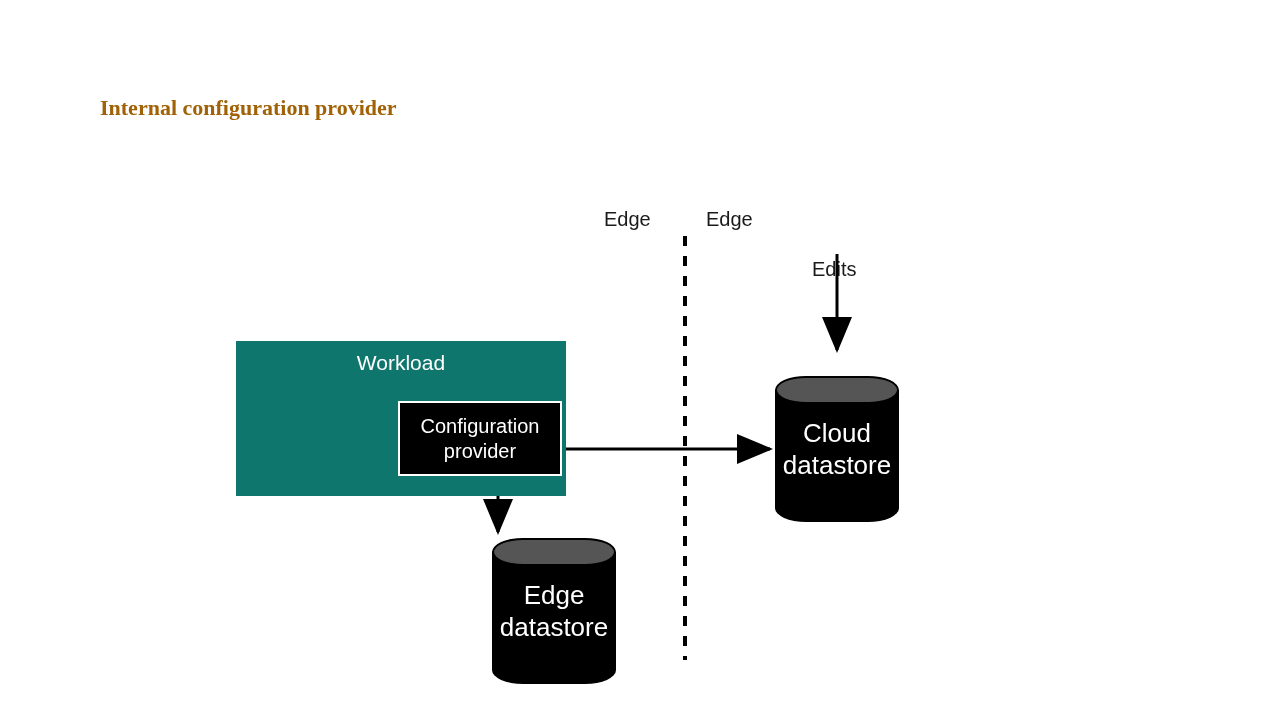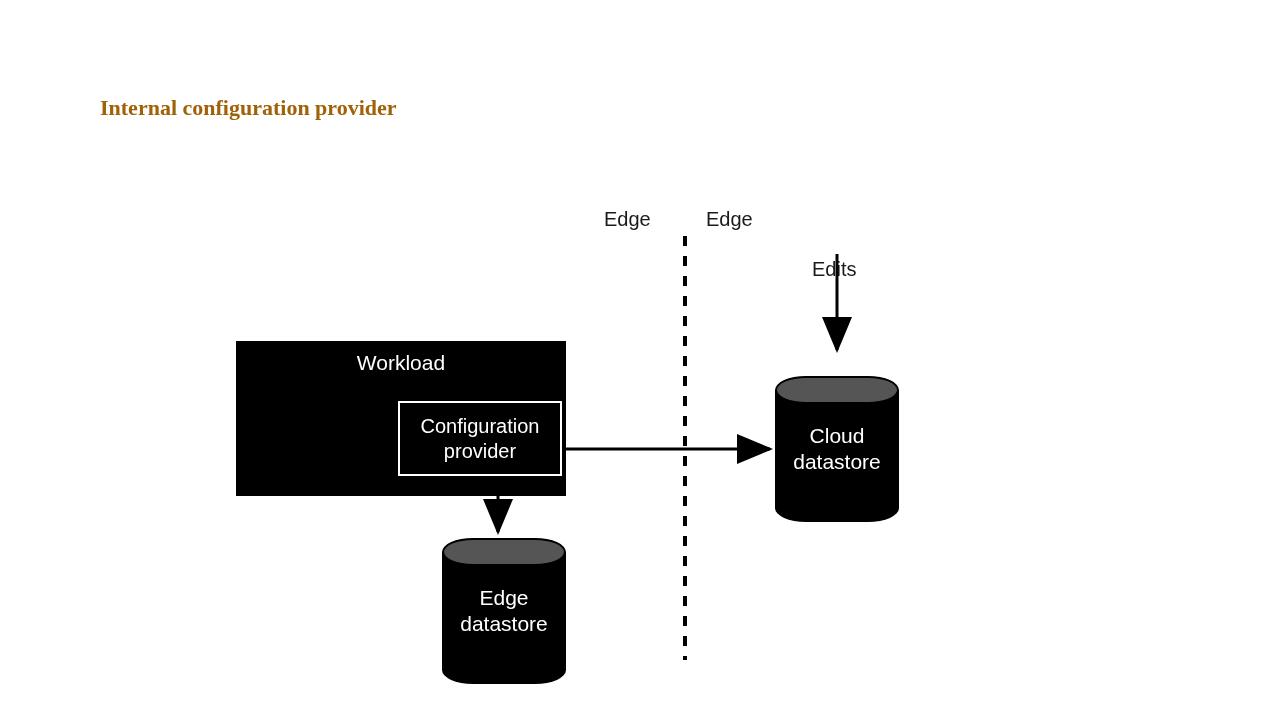--- a/index.html
+++ b/index.html
@@ -25,21 +25,21 @@
     position: absolute;
     font-size: 20px;
     color: #1a1a1a;
   }
   .workload-box {
     position: absolute;
     left: 236px;
     top: 341px;
     width: 330px;
     height: 155px;
-    background: #000000;
+    background: #0f766e;
   }
   .workload-label {
     position: absolute;
     left: 0;
     right: 0;
     top: 10px;
     text-align: center;
     color: #fff;
     font-size: 21px;
   }
@@ -68,21 +68,21 @@
   }
   .cyl-body {
     width: 100%;
     background: #000;
     position: relative;
     display: flex;
     align-items: center;
     justify-content: center;
     color: #fff;
     text-align: center;
-    font-size: 21px;
+    font-size: 26px;
     line-height: 1.25;
   }
   .cyl-top {
     width: 100%;
     height: 28px;
     background: #555;
     border-radius: 50% / 100%;
     border: 2px solid #000;
     box-sizing: border-box;
     position: relative;
@@ -119,21 +119,21 @@
 <div class="label" style="left:812px; top:222px;margin-top:36px;">Edits</div>
 
 <div class="workload-box">
   <div class="workload-label">Workload</div>
 </div>
 
 <div class="config-provider-box">
   <span>Configuration provider</span>
 </div>
 
-<div class="cylinder" style="left:442px; top:538px;">
+<div class="cylinder" style="left:492px; top:538px;">
   <div class="cyl-top"></div>
   <div class="cyl-body" style="height:118px;">
     <span>Edge datastore</span>
   </div>
   <div class="cyl-bottom"></div>
 </div>
 
 <div class="cylinder" style="left:775px; top:376px;">
   <div class="cyl-top"></div>
   <div class="cyl-body" style="height:118px;">

